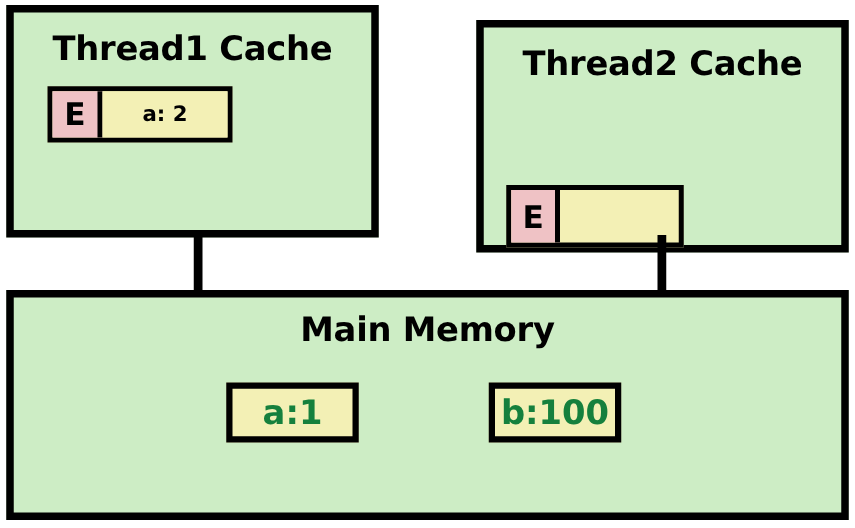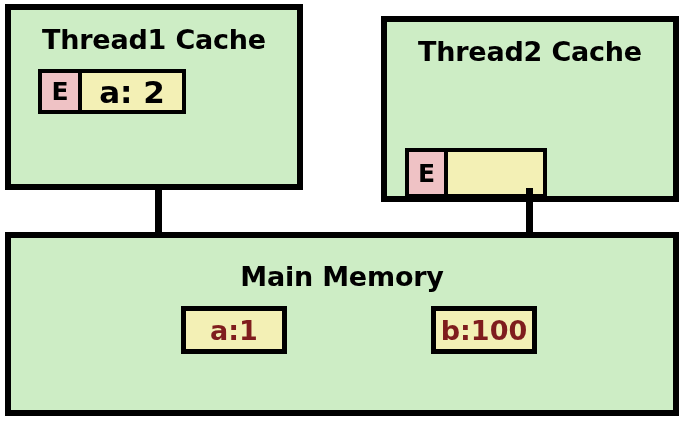--- a/index.html
+++ b/index.html
@@ -37,21 +37,21 @@
     text-align: center;
     font-weight: bold;
     font-size: 27px;
     line-height: 30px;
     color: #000000;
     letter-spacing: -0.2px;
     white-space: nowrap;
   }
   #thread1-box .box-title,
   #thread2-box .box-title { top: 15px; }
-  #memory-box  .box-title { top: 24px; }
+  #memory-box  .box-title { top: 12px; }
 
   
   .cache-line {
     position: absolute;
     display: flex;
     align-items: stretch;
     border: 4px solid #000000;
     box-sizing: border-box;
     background: #f3f0b5;
   }
@@ -71,43 +71,43 @@
     align-items: center;
     justify-content: center;
     font-weight: bold;
     color: #000000;
     box-sizing: border-box;
   }
 
   
   #t1-line { left: 27px; top: 59px; width: 148px; height: 45px; }
   #t1-line .state-cell { width: 40px; font-size: 25px; }
-  #t1-line .value-cell { flex: 1; font-size: 31px; }
+  #t1-line .value-cell { flex: 1; font-size: 17px; }
 
   
   #t2-line { left: 18px; top: 126px; width: 142px; height: 50px; }
   #t2-line .state-cell { width: 39px; font-size: 25px; }
   #t2-line .value-cell { flex: 1; font-size: 26px; }
 
   
   .mem-cell {
     position: absolute;
     background: #f3f0b5;
     border: 5px solid #000000;
     box-sizing: border-box;
     display: flex;
     align-items: center;
     justify-content: center;
     font-weight: bold;
     font-size: 27px;
-    color: #7f1d1d;
+    color: #15803d;
     white-space: nowrap;
   }
   #mem-a { left: 170px; top: 68px; width: 106px; height: 48px; }
-  #mem-b { left: 420px; top: 68px; width: 106px; height: 48px; }
+  #mem-b { left: 380px; top: 68px; width: 106px; height: 48px; }
 
   
   .connector {
     position: absolute;
     background: #000000;
     width: 7px;
   }
   #connector-left  { left: 155px; top: 188px; height: 46px; }
   #connector-right { left: 526px; top: 188px; height: 46px; }
 </style>

